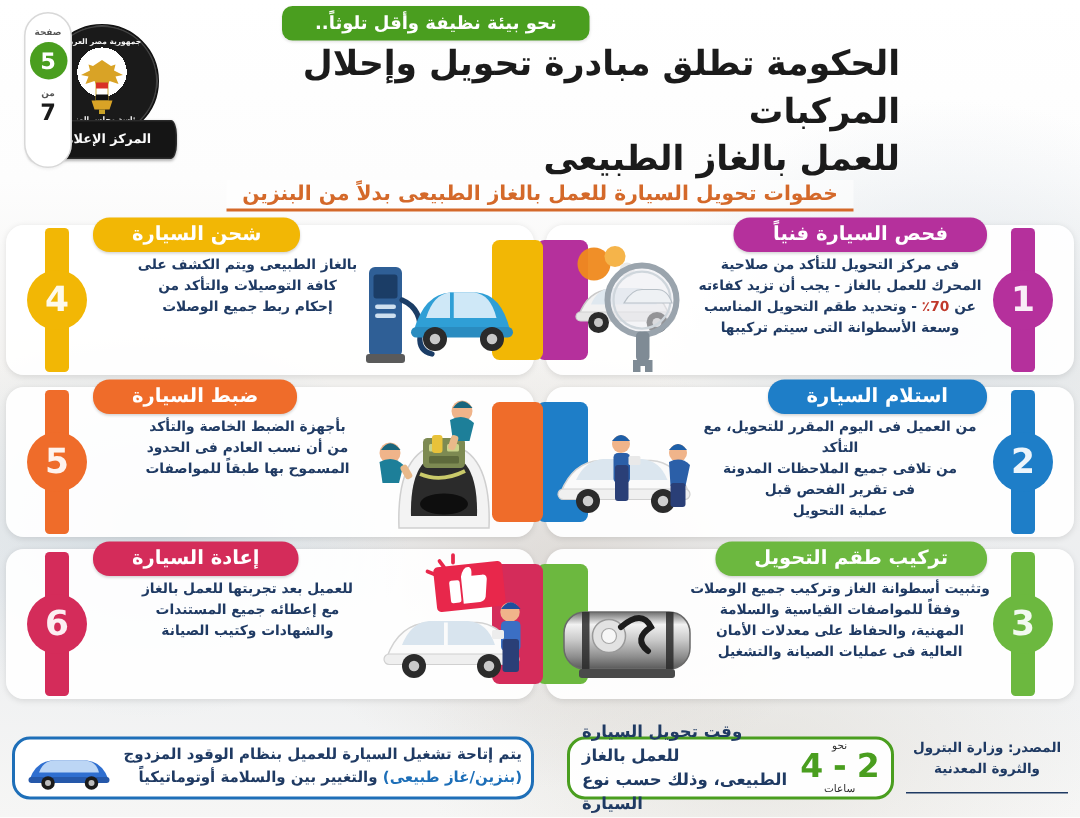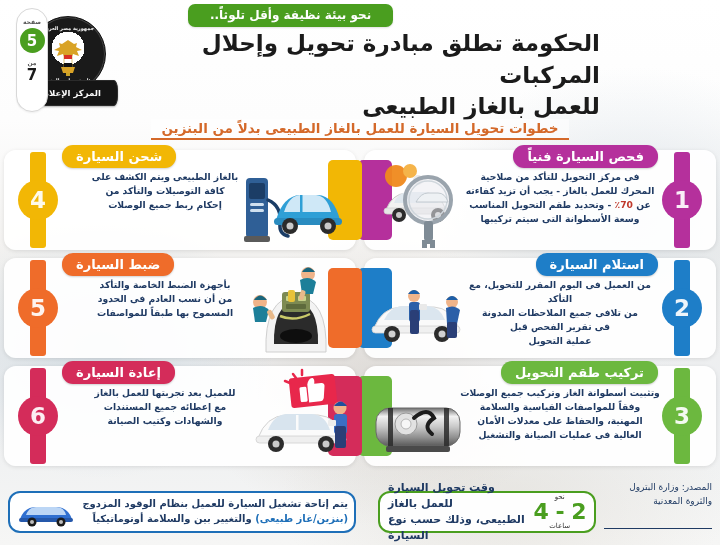--- a/index.html
+++ b/index.html
@@ -221,21 +221,21 @@
     z-index: 3;
   }
   .col-right .badge { right: 14px; }
   .col-left  .badge { left: 14px; }
 
   
   .ribbon {
     position: absolute;
     top: -5px;
     height: 23px;
-    padding: 0 14px;
+    padding: 0 26px;
     display: flex;
     align-items: center;
     justify-content: center;
     color: #ffffff;
     font-size: 13px;
     font-weight: bold;
     border-radius: 11px;
     z-index: 4;
     white-space: nowrap;
     box-shadow: 0 1px 2px rgba(0,0,0,0.18);
@@ -271,26 +271,27 @@
   .col-left  .illus { right: 2px; }
 
   
   .footer { position: absolute; bottom: 0; left: 0; right: 0; height: 66px; }
 
   .source {
     position: absolute;
     right: 8px;
     bottom: 16px;
     width: 108px;
+    text-align: center;
     font-size: 9px;
-    font-weight: normal;
+    font-weight: bold;
     color: #1f3a63;
     line-height: 1.5;
     border-bottom: 1.5px solid #1f3a63;
-    padding-bottom: 20px;
+    padding-bottom: 8px;
   }
 
   .time-box {
     position: absolute;
     right: 124px;
     bottom: 12px;
     width: 218px;
     height: 42px;
     border: 2px solid #4a9e1f;
     border-radius: 12px;

